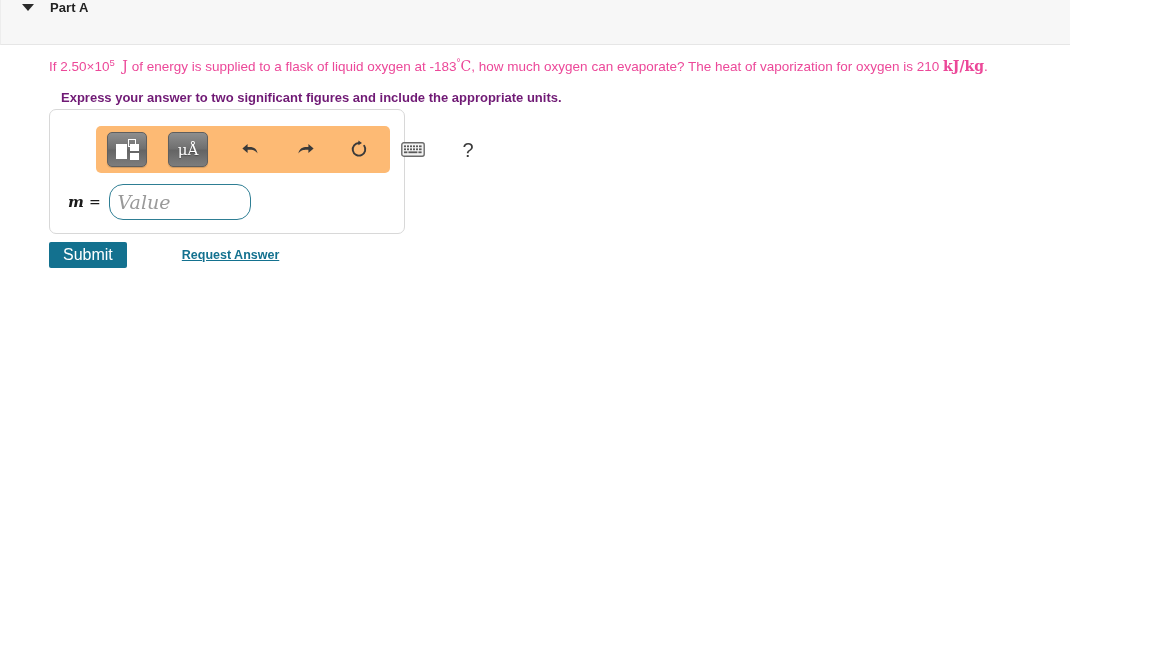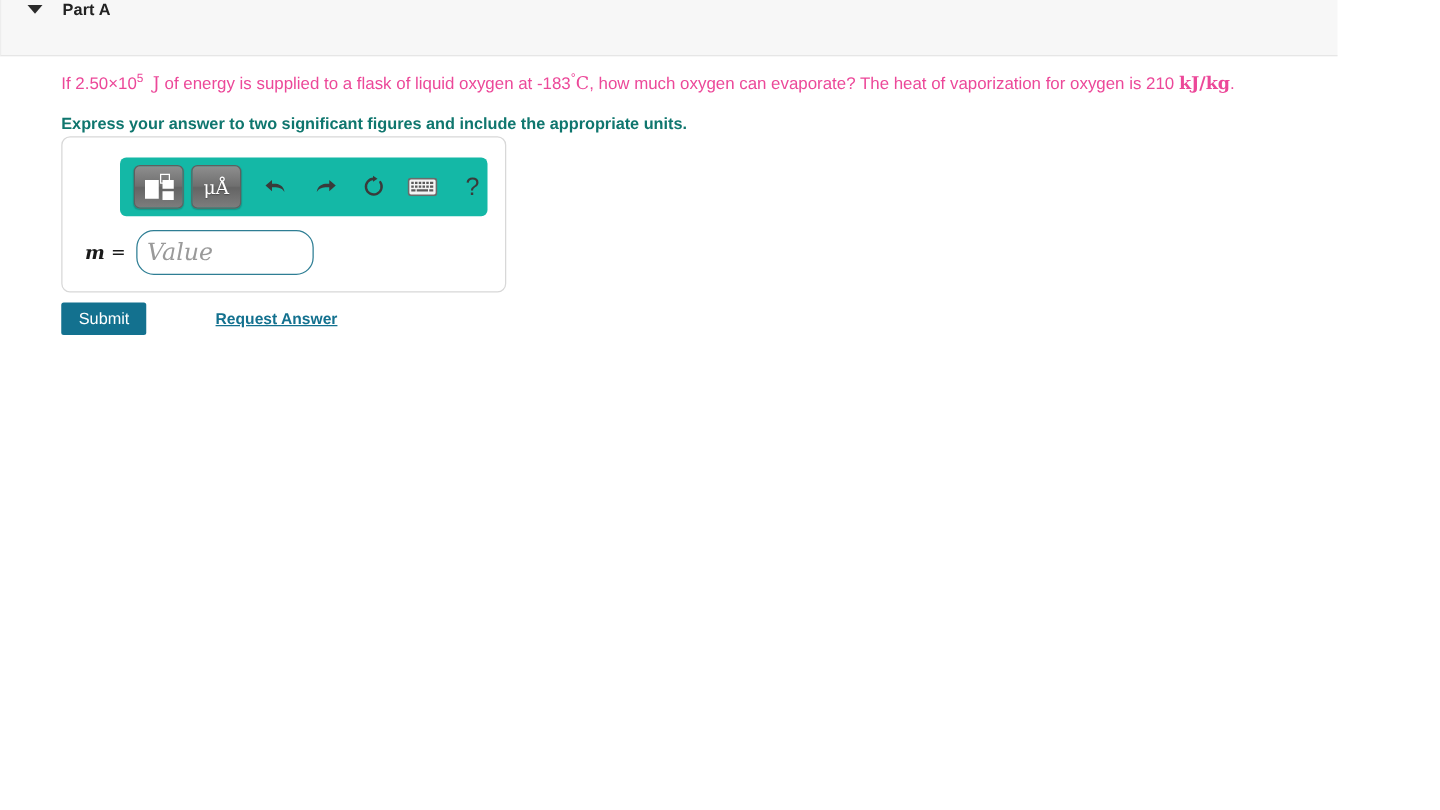--- a/index.html
+++ b/index.html
@@ -84,47 +84,49 @@
   }
   .deg {
     font-size: 10px;
     vertical-align: super;
     line-height: 0;
   }
   .instruction {
     margin-top: 13px;
     font-size: 13px;
     font-weight: bold;
-    color: #0f766e;
+    color: #701a75;
     line-height: 18px;
+    margin-left: 12px;
   }
 
   
   .answer-box {
     position: absolute;
     left: 49px;
     top: 109px;
     width: 356px;
     height: 125px;
     border: 1px solid #d8d8d8;
     border-radius: 7px;
     background: #ffffff;
     box-sizing: border-box;
   }
   .toolbar {
     position: absolute;
     left: 46px;
     top: 16px;
     width: 294px;
     height: 47px;
-    background: #14b8a6;
+    background: #fdba74;
     border-radius: 5px;
     display: flex;
     align-items: center;
     box-sizing: border-box;
+    gap: 15px;
   }
   .tool-btn {
     width: 40px;
     height: 35px;
     border-radius: 5px;
     display: flex;
     align-items: center;
     justify-content: center;
     box-sizing: border-box;
     cursor: pointer;
@@ -251,21 +253,21 @@
     top: 242px;
     display: flex;
     align-items: center;
   }
   .submit-btn {
     background: #13718f;
     color: #ffffff;
     border: none;
     border-radius: 2px;
     font-family: "Liberation Sans", sans-serif;
-    font-size: 13px;
+    font-size: 16px;
     padding: 0 14px;
     height: 26px;
     line-height: 26px;
     cursor: pointer;
   }
   .request-link {
     margin-left: 55px;
     color: #13718f;
     font-size: 12.5px;
     font-weight: bold;

